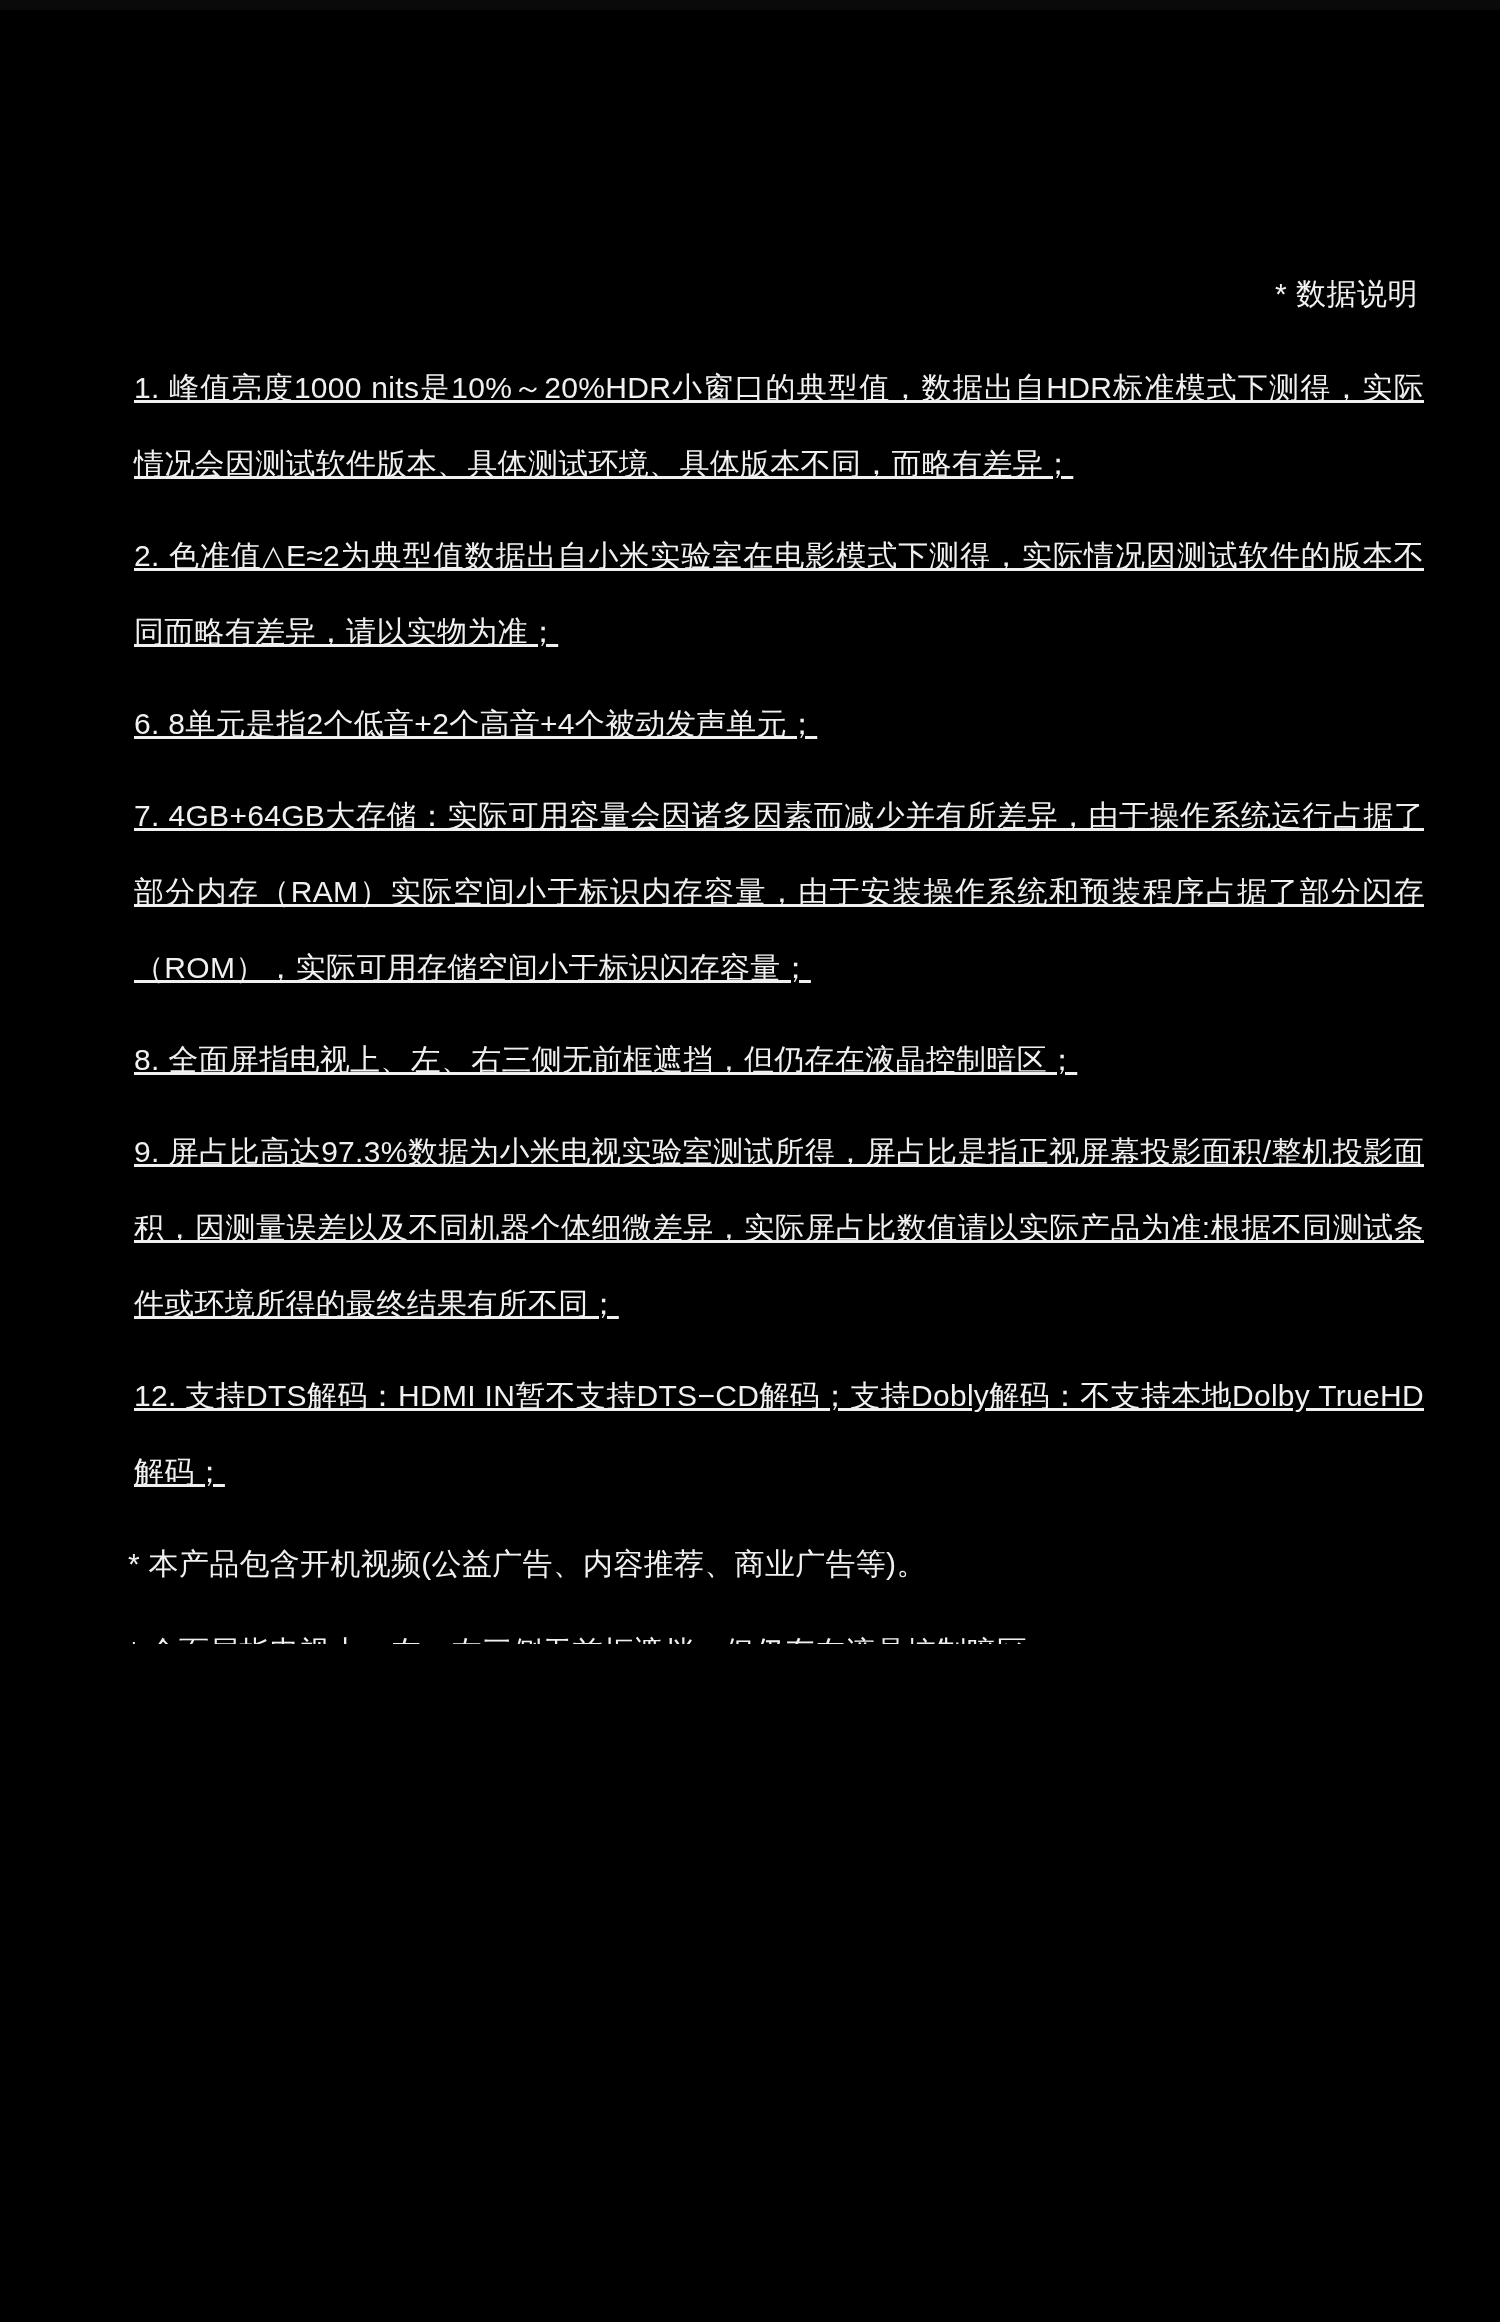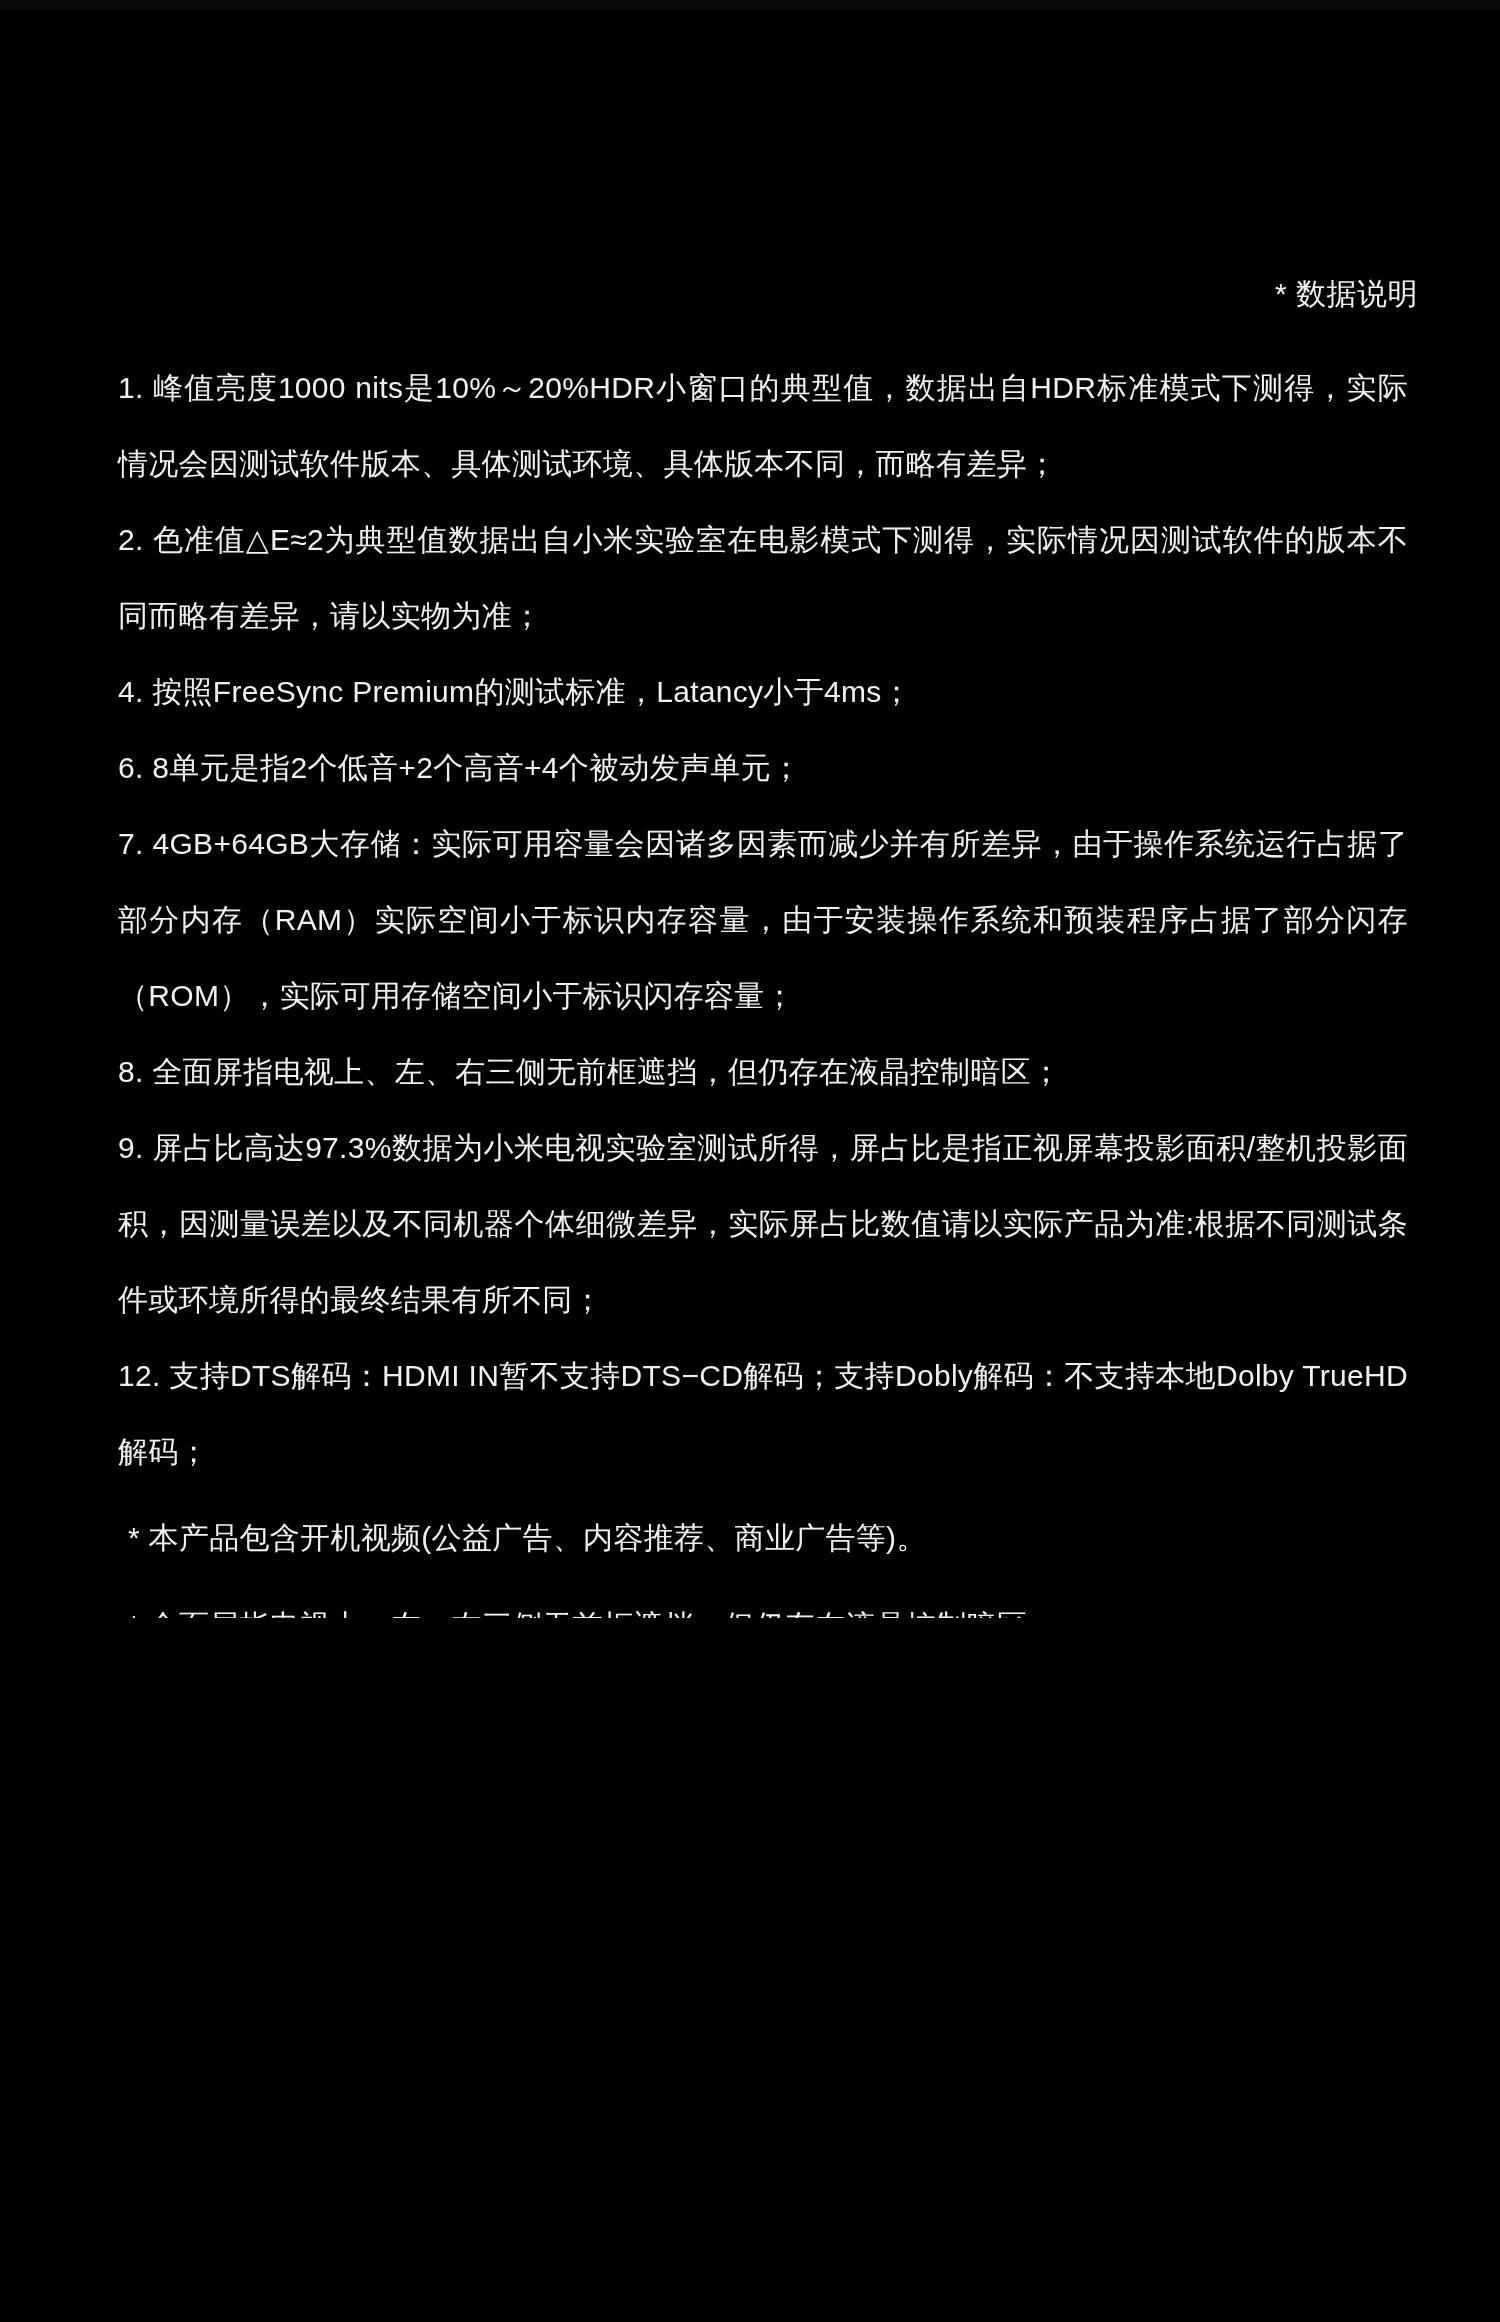--- a/index.html
+++ b/index.html
@@ -43,25 +43,26 @@
     letter-spacing: 0.5px;
     margin: 0 0 34px 0;
     font-weight: 400;
     text-align: right;
   }
   .note-item {
     font-size: 30px;
     line-height: 76px;
     color: #f0f0f0;
     letter-spacing: 0.3px;
-    margin: 0;
+    margin: 16px;
     font-weight: 400;
     text-align: justify;
     text-justify: inter-ideograph;
     width: 1290px;
+    text-decoration: underline;
   }
   .note-item + .note-item {
     margin-top: 0;
   }
   .footnote {
     font-size: 30px;
     line-height: 76px;
     color: #f0f0f0;
     letter-spacing: 0.3px;
     margin: 10px 0 0 10px;
@@ -79,21 +80,20 @@
 <body>
 
 <div class="page">
   <div class="top-band"></div>
 
   <div class="content">
     <p class="note-title">* 数据说明</p>
 
     <p class="note-item">1. 峰值亮度1000 nits是10%～20%HDR小窗口的典型值，数据出自HDR标准模式下测得，实际情况会因测试软件版本、具体测试环境、具体版本不同，而略有差异；</p>
     <p class="note-item">2. 色准值△E≈2为典型值数据出自小米实验室在电影模式下测得，实际情况因测试软件的版本不同而略有差异，请以实物为准；</p>
-    <p class="note-item">4. 按照FreeSync Premium的测试标准，Latancy小于4ms；</p>
     <p class="note-item">6. 8单元是指2个低音+2个高音+4个被动发声单元；</p>
     <p class="note-item">7. 4GB+64GB大存储：实际可用容量会因诸多因素而减少并有所差异，由于操作系统运行占据了部分内存（RAM）实际空间小于标识内存容量，由于安装操作系统和预装程序占据了部分闪存（ROM），实际可用存储空间小于标识闪存容量；</p>
     <p class="note-item">8. 全面屏指电视上、左、右三侧无前框遮挡，但仍存在液晶控制暗区；</p>
     <p class="note-item">9. 屏占比高达97.3%数据为小米电视实验室测试所得，屏占比是指正视屏幕投影面积/整机投影面积，因测量误差以及不同机器个体细微差异，实际屏占比数值请以实际产品为准:根据不同测试条件或环境所得的最终结果有所不同；</p>
     <p class="note-item">12. 支持DTS解码：HDMI IN暂不支持DTS−CD解码；支持Dobly解码：不支持本地Dolby TrueHD解码；</p>
 
     <p class="footnote">* 本产品包含开机视频(公益广告、内容推荐、商业广告等)。</p>
     <p class="footnote cut">* 全面屏指电视上、左、右三侧无前框遮挡，但仍存在液晶控制暗区</p>
   </div>
 </div>

